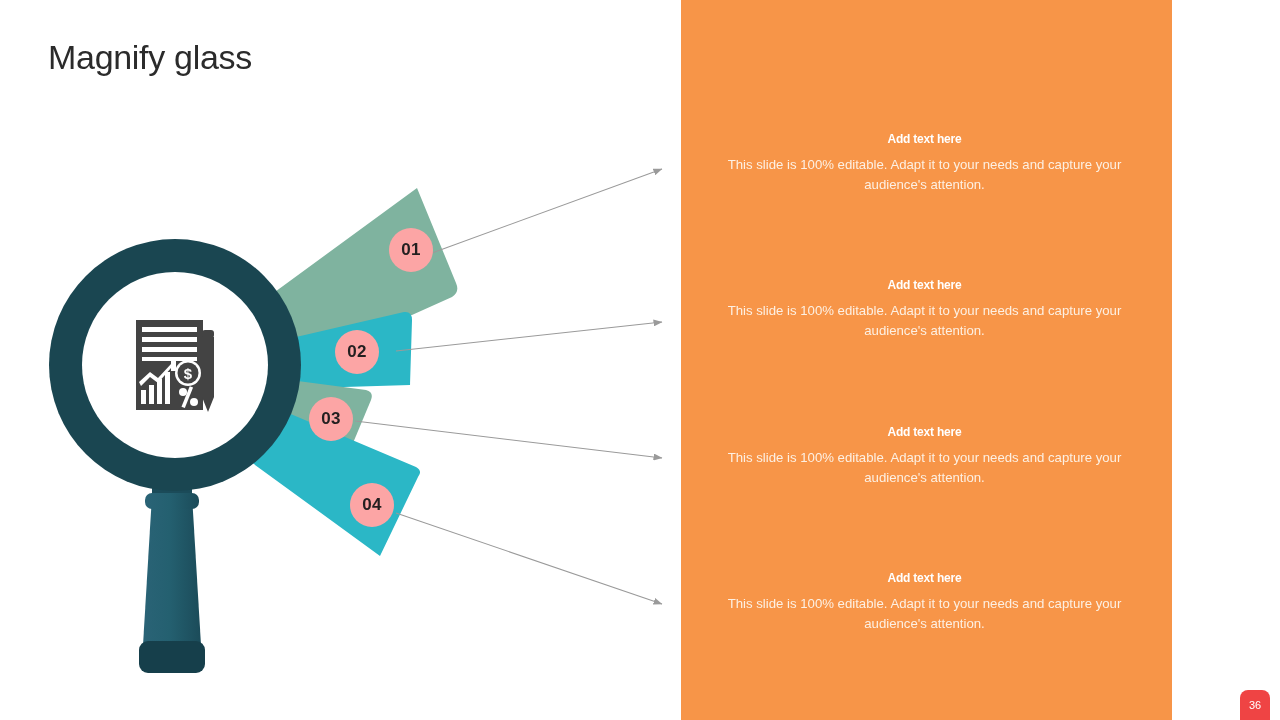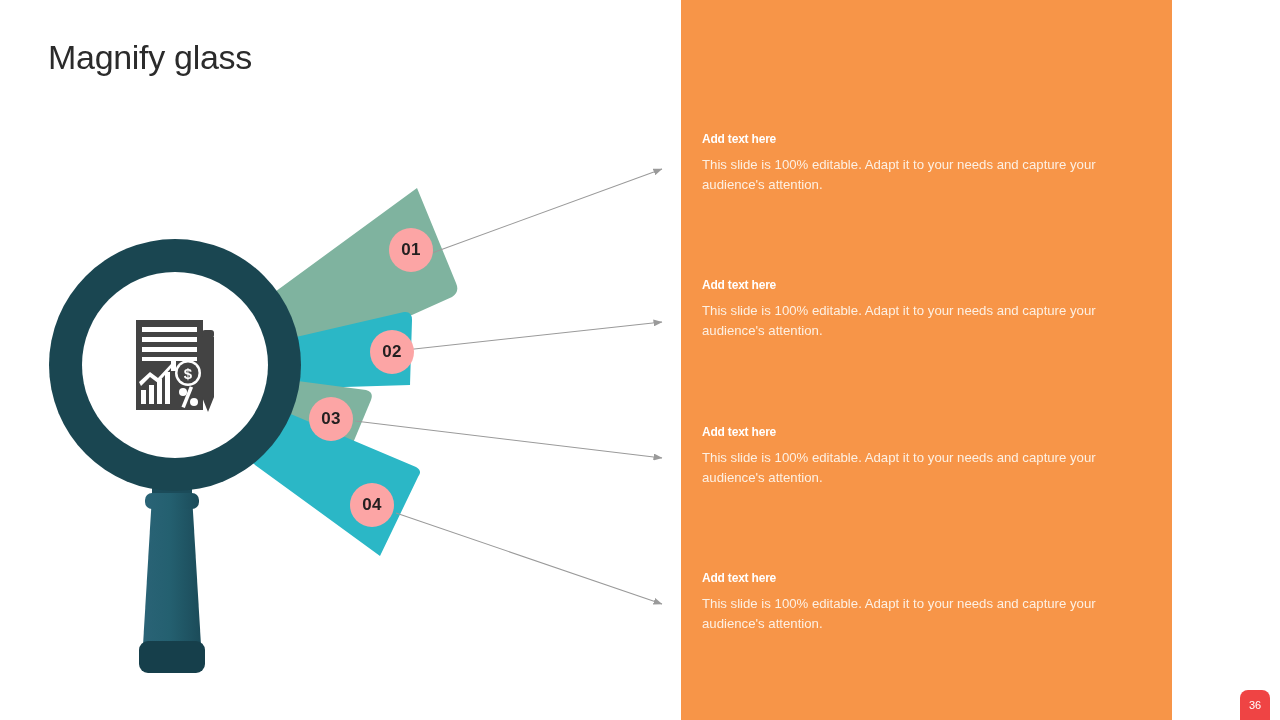--- a/index.html
+++ b/index.html
@@ -13,20 +13,21 @@
     overflow: hidden;
     font-family: "Liberation Sans", sans-serif;
     position: relative;
   }
   .slide {
     position: absolute;
     left: 0; top: 0;
     width: 1280px;
     height: 720px;
     background: #ffffff;
+    text-align: center;
   }
 
   
   .slide-title {
     position: absolute;
     left: 48px;
     top: 38px;
     font-size: 34px;
     font-weight: 400;
     color: #2b2b2b;
@@ -84,21 +85,21 @@
     background: #fca5a5;
     color: #231f20;
     font-size: 17px;
     font-weight: bold;
     display: flex;
     align-items: center;
     justify-content: center;
     letter-spacing: 0.3px;
   }
   #badge-01 { left: 389px; top: 228px; }
-  #badge-02 { left: 370px; top: 330px; }
+  #badge-02 { left: 335px; top: 330px; }
   #badge-03 { left: 309px; top: 397px; }
   #badge-04 { left: 350px; top: 483px; }
 
   
   .page-badge {
     position: absolute;
     right: 10px;
     bottom: 0px;
     width: 30px;
     height: 30px;

